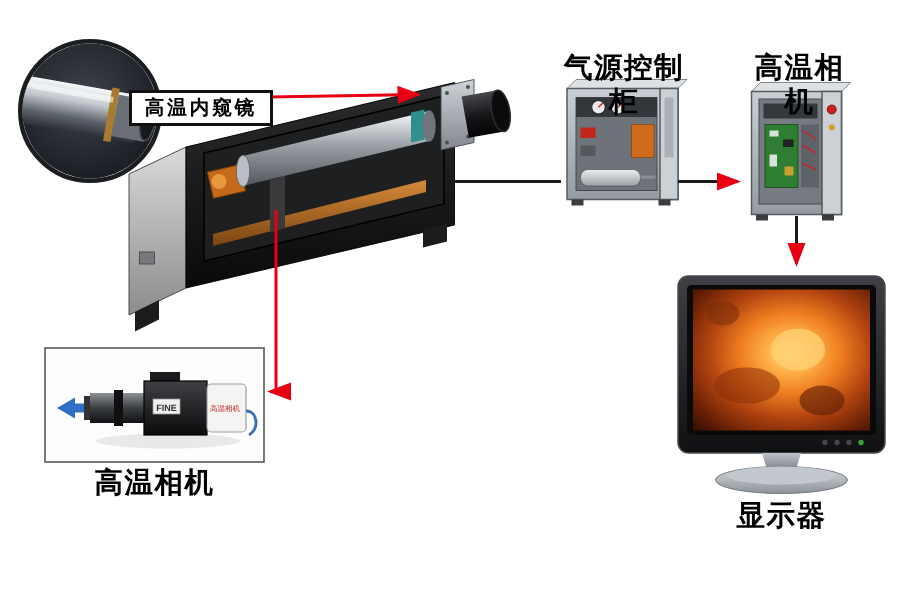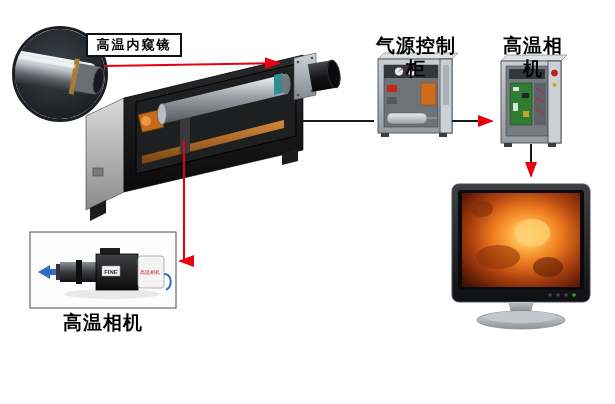--- a/index.html
+++ b/index.html
@@ -8,21 +8,21 @@
     font-family:"Liberation Sans",sans-serif;overflow:hidden;
   }
   .scene-svg{position:absolute;left:0;top:0;}
   .diagram-label{
     position:absolute;font-weight:bold;font-size:19px;color:#000;
     text-align:center;letter-spacing:1px;line-height:1.2;
   }
   .boxed-label{
     background:#ffffff;border:2px solid #111;height:20px;
     display:flex;align-items:center;justify-content:center;
-    font-size:13px;letter-spacing:2px;
+    font-size:13px;letter-spacing:2px;margin-top:27px;
   }
 </style>
 </head>
 <body>
 
 <div class="stage">
 
   <svg class="scene-svg" width="615" height="404" viewBox="0 0 615 404">
     <defs>
       <radialGradient id="scopeBg" cx="0.45" cy="0.4" r="0.8">
@@ -232,14 +232,15 @@
   </svg>
 
   <div class="diagram-label boxed-label" style="left:86px;top:33px;width:92px;">高温内窥镜</div>
 
   <div class="diagram-label" style="left:374px;top:35px;width:84px;">气源控制柜</div>
 
   <div class="diagram-label" style="left:494px;top:35px;width:78px;">高温相机</div>
 
   <div class="diagram-label" style="left:30px;top:312px;width:146px;">高温相机</div>
 
+  <div class="diagram-label" style="left:452px;top:334px;width:138px;">显示器</div>
 
 </div>
 
 </body></html>

